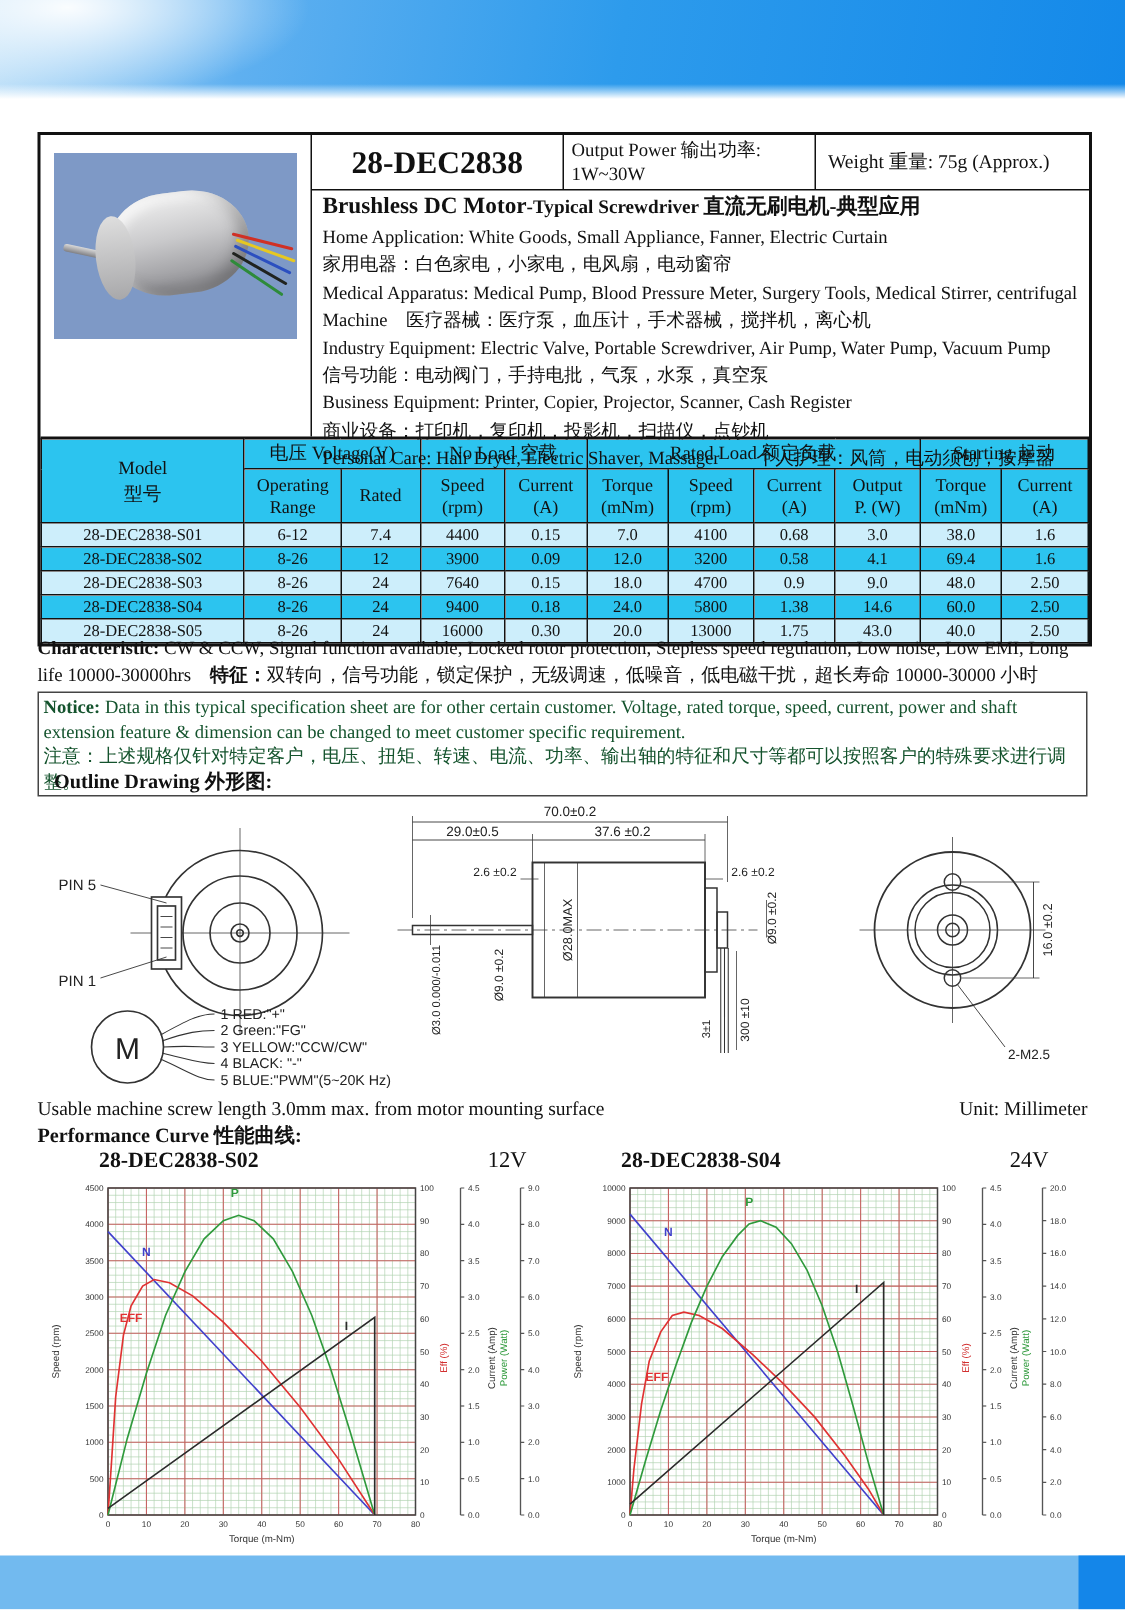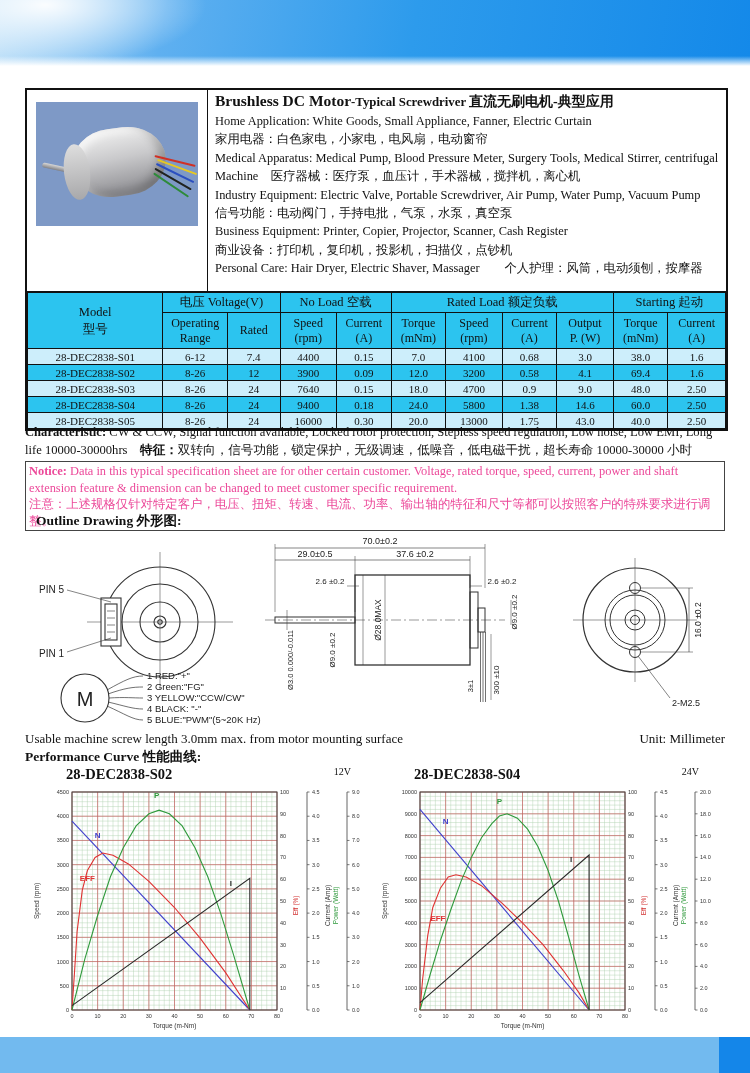--- a/index.html
+++ b/index.html
@@ -49,32 +49,32 @@
   tr.grp th{height:19px;font-size:12.5px;}
   tr.sub th{height:35px;line-height:15px;}
   th.model-h{font-size:13px;line-height:17px;}
   table.spec td{height:15px;font-size:11px;}
   tr.row-light td{background:#cdeefb;}
   tr.row-cyan td{background:#2cc4ef;}
   
   .characteristic{position:absolute;left:25px;top:424px;width:700px;margin:0;
     font-size:12.6px;line-height:17.5px;}
   .notice-box{position:absolute;left:25px;top:461px;width:692px;border:1px solid #444;
-    padding:1px 3px;font-size:12.4px;line-height:16.5px;color:#ec4899;}
+    padding:1px 3px;font-size:12.4px;line-height:16.5px;color:#14532d;}
   
   .outline-heading{position:absolute;left:36px;top:512px;font-size:13.5px;font-weight:bold;}
   .drawing{position:absolute;left:25px;top:530px;}
   .screw-note{position:absolute;left:25px;top:731px;width:700px;font-size:13px;}
   .unit-note{position:absolute;right:25px;top:731px;font-size:13px;}
   
   .perf-heading{position:absolute;left:25px;top:748px;font-size:13.5px;font-weight:bold;}
   .chart-block{position:absolute;top:766px;width:345px;}
   .chart-title-row{display:flex;justify-content:space-between;height:20px;}
   .chart-model{font-weight:bold;font-size:14.5px;padding-left:38px;}
-  .chart-voltage{font-size:10px;padding-right:22px;}
+  .chart-voltage{font-size:15px;padding-right:22px;}
   .chart-canvas{width:345px;height:250px;}
   svg text{font-family:"Liberation Sans",sans-serif;}
   .dwg-label{font-family:"Liberation Sans",sans-serif;}
 </style>
 </head>
 <body>
 
 <div class="page">
 
   <div class="banner">
@@ -89,20 +89,28 @@
           <div class="m-body"></div>
           <div class="m-face"></div>
           <div class="wire w1"></div>
           <div class="wire w2"></div>
           <div class="wire w3"></div>
           <div class="wire w4"></div>
           <div class="wire w5"></div>
         </div>
       </div>
       <div class="right-col">
+        <div class="title-row">
+          <div class="cell-model">28-DEC2838</div>
+          <div class="cell-power">
+            <span>Output Power 输出功率:</span><br>
+            <span>1W~30W</span>
+          </div>
+          <div class="cell-weight">Weight 重量: 75g (Approx.)</div>
+        </div>
         <div class="app-block">
           <div class="app-title">
             <span>Brushless DC Motor</span><span class="sub">-Typical Screwdriver </span><span class="cn">直流无刷电机-典型应用</span>
           </div>
           <div>Home Application: White Goods, Small Appliance, Fanner, Electric Curtain</div>
           <div>家用电器：白色家电，小家电，电风扇，电动窗帘</div>
           <div>Medical Apparatus: Medical Pump, Blood Pressure Meter, Surgery Tools, Medical Stirrer, centrifugal Machine　医疗器械：医疗泵，血压计，手术器械，搅拌机，离心机</div>
           <div>Industry Equipment: Electric Valve, Portable Screwdriver, Air Pump, Water Pump, Vacuum Pump</div>
           <div>信号功能：电动阀门，手持电批，气泵，水泵，真空泵</div>
           <div>Business Equipment: Printer, Copier, Projector, Scanner, Cash Register</div>

